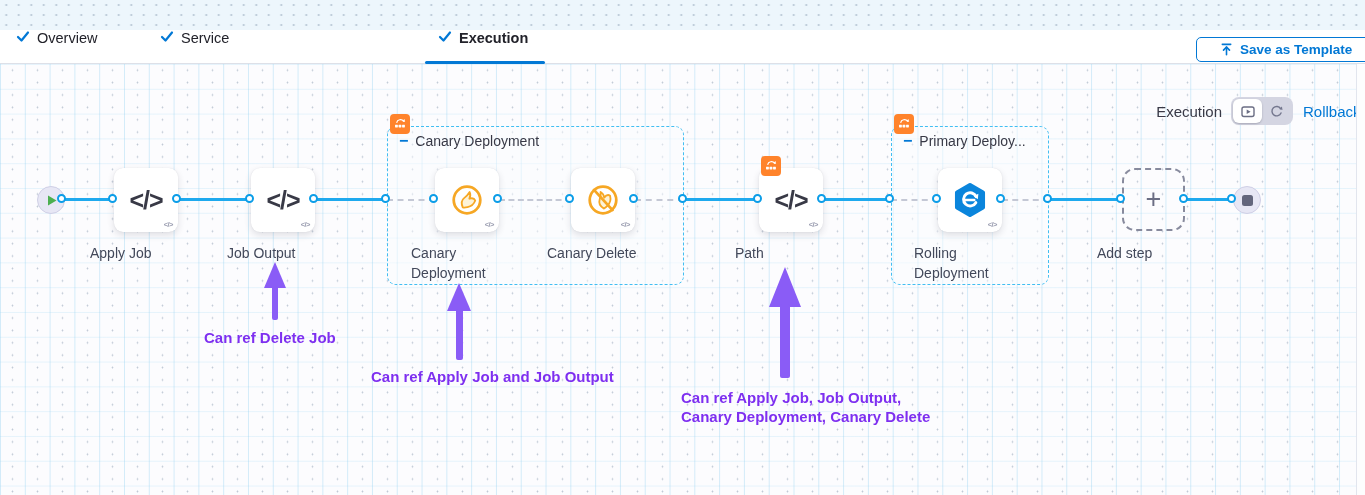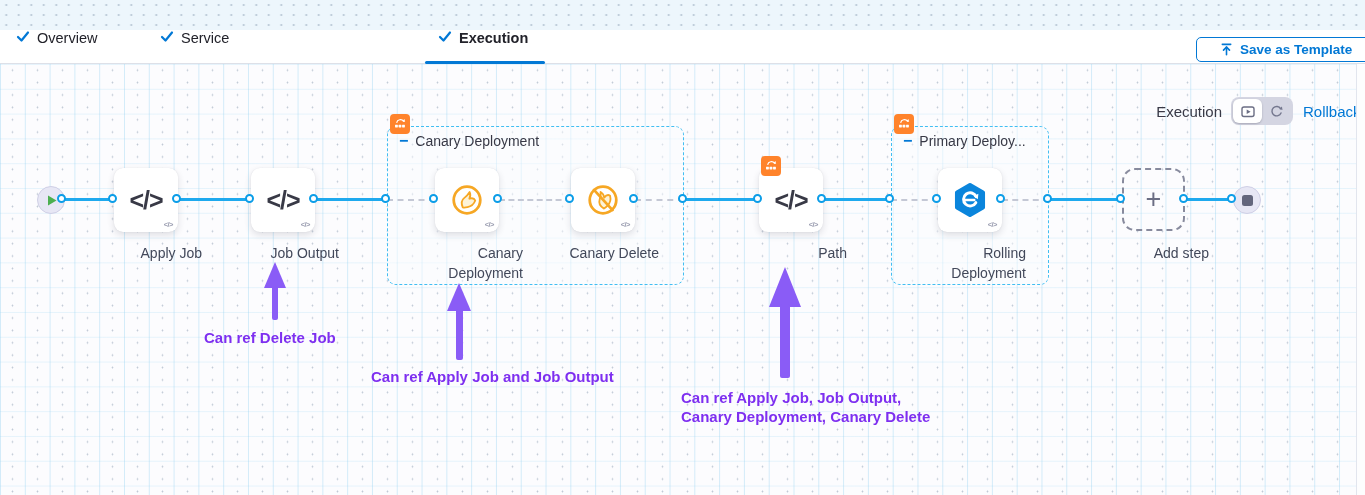--- a/index.html
+++ b/index.html
@@ -64,21 +64,21 @@
     position:absolute; top:130px; width:9px; height:9px; background:#fff;
     border:2.2px solid #0b9de8; border-radius:50%;
   }
   .card {
     position:absolute; top:104px; width:64px; height:64px; background:#fff;
     border-radius:9px; box-shadow:0 3px 7px rgba(40,41,61,.14), 0 0 1px rgba(40,41,61,.15);
     display:flex; align-items:center; justify-content:center; cursor:pointer;
   }
   .codeicon { font-size:25px; font-weight:700; color:#383946; letter-spacing:-1px; }
   .minicode { position:absolute; right:5px; bottom:3px; font-size:7.5px; font-weight:700; color:#9a9db0; letter-spacing:-.5px; }
-  .steplabel { position:absolute; top:179px; width:112px; text-align:right; font-size:14px; line-height:20px; color:#42485a; }
+  .steplabel { position:absolute; top:179px; width:112px; text-align:left; font-size:14px; line-height:20px; color:#42485a; }
   .group {
     position:absolute; top:62px; height:159px; border:1.6px dashed #41bef2; border-radius:9px;
     background:rgba(250,253,255,.45);
   }
   .group-badge {
     position:absolute; width:20px; height:20px; background:#ff832b; border-radius:4px;
     display:flex; align-items:center; justify-content:center; z-index:3;
   }
   .group-head { position:absolute; top:69px; display:flex; align-items:center; gap:7px; }
   .group-minus { font-size:16px; font-weight:700; color:#0278d5; line-height:14px; cursor:pointer; }

